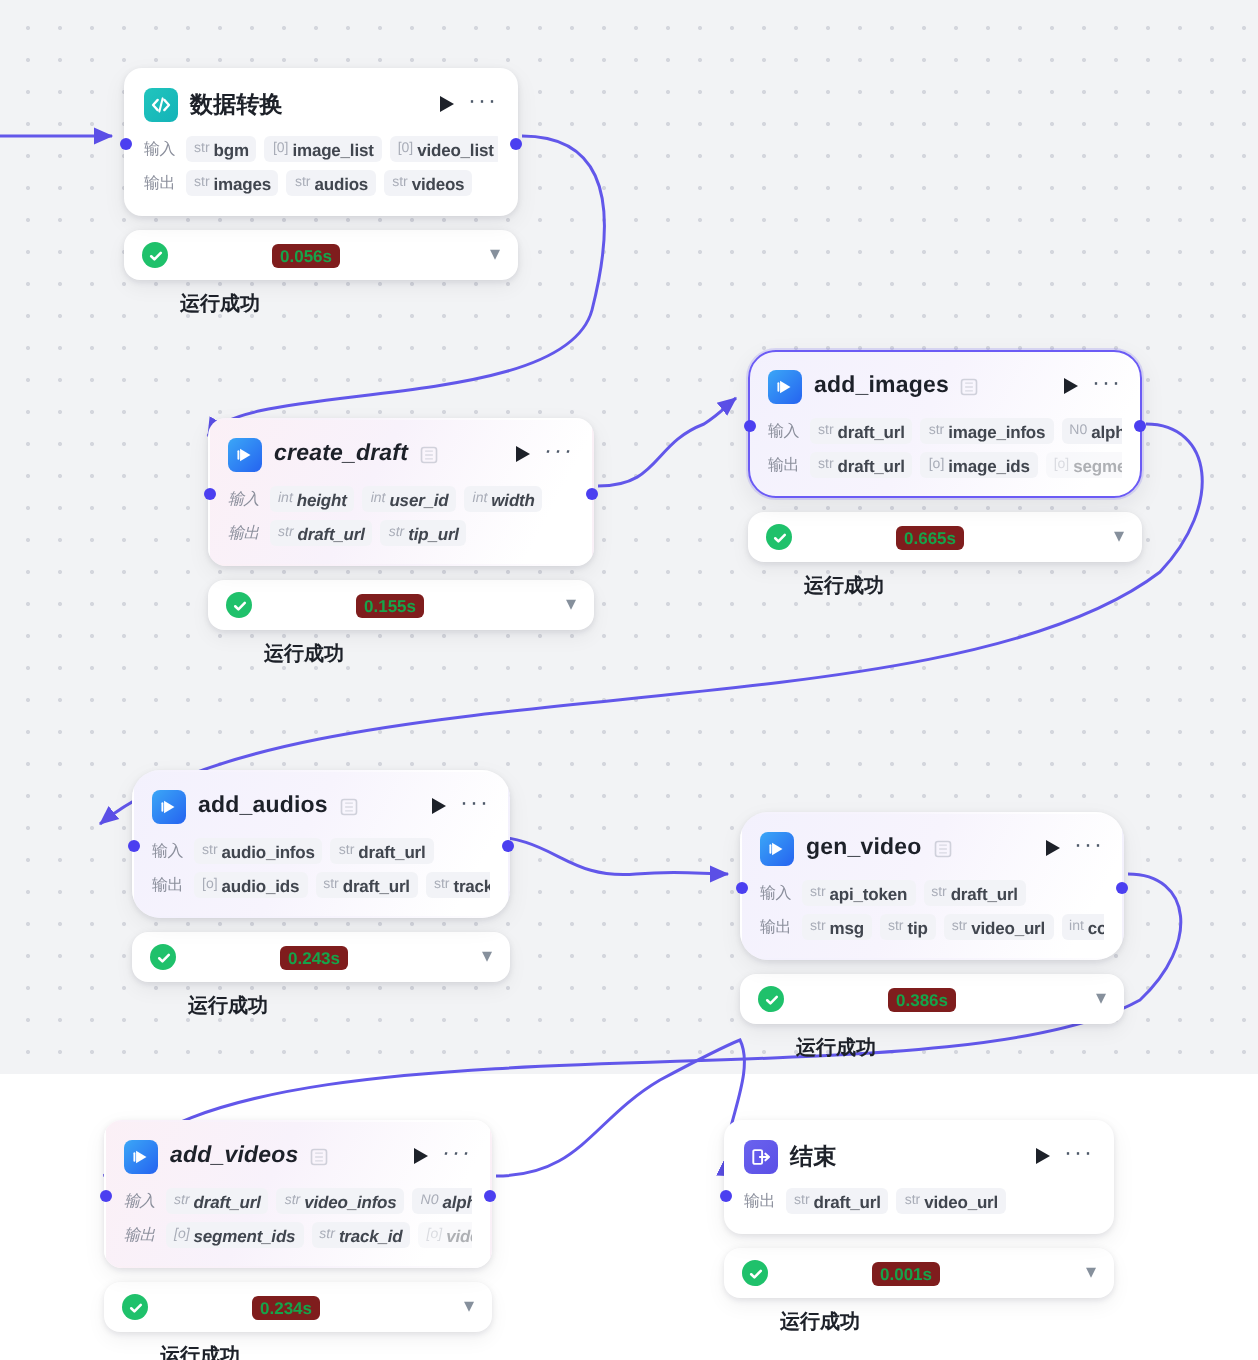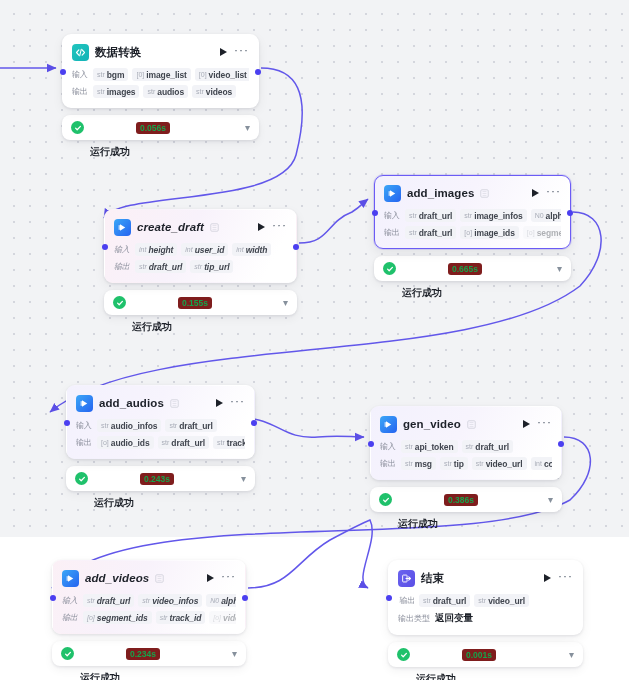--- a/index.html
+++ b/index.html
@@ -22,21 +22,21 @@
 
   .node {
     position: relative;
     border-radius: 9px;
     background: #ffffff;
     box-shadow: 0 1px 3px rgba(22,24,35,.10), 0 4px 12px rgba(22,24,35,.06);
     padding: 7px 9px 8px 9px;
     border: 1px solid transparent;
   }
   .node.tint-pink { background: linear-gradient(118deg,#fbf0f6 0%,#f8f2fb 42%,#ffffff 85%); font-style: italic; }
-  .node.tint-lav  { background: linear-gradient(118deg,#f3f1fd 0%,#f7f4fd 45%,#ffffff 88%); }
+  .node.tint-lav  { background: linear-gradient(118deg,#f3f1fd 0%,#f7f4fd 45%,#ffffff 88%); border-radius: 14px; }
   .node.selected  { border: 1px solid #6b5bf5; box-shadow: 0 0 0 1px rgba(107,91,245,.18), 0 4px 12px rgba(22,24,35,.08); }
 
   .node-head { display: flex; align-items: center; gap: 6px; height: 20px; margin-bottom: 5px; }
   .node-icon { width: 17px; height: 17px; border-radius: 4px; flex: none; position: relative; display:flex; align-items:center; justify-content:center; }
   .ic-code  { background: linear-gradient(135deg,#21c5bd,#13b3b8); }
   .ic-plug  { background: linear-gradient(135deg,#3ba7f7,#2563f0); }
   .ic-end   { background: linear-gradient(135deg,#6a63ee,#5b4fe6); }
   .node-icon svg { display:block; }
   .node-title { font-size: 11.5px; font-weight: 700; color: #1d2129; letter-spacing: .1px; white-space: nowrap; }
   .title-badge { width: 9px; height: 9px; flex: none; opacity:.42; }
@@ -452,21 +452,21 @@
           <span class="ok-circle">
             <svg width="8" height="8" viewBox="0 0 12 12">
               <path d="M2.4 6.2 4.8 8.6 9.6 3.6" fill="none" stroke="#fff" stroke-width="1.9" stroke-linecap="round" stroke-linejoin="round"></path>
             </svg>
           </span>
           <span class="status-text">运行成功</span>
           <span class="dur">0.234s</span>
           <span class="chev">▾</span>
         </div>
       </div>
-      <div class="node-group" style="left: 388px; top: 560px; width: 195px; text-align: right;">
+      <div class="node-group" style="left: 362px; top: 560px; width: 195px;">
         <div class="node ">
           <div class="node-head">
             <span class="node-icon ic-end">
               <svg width="11" height="11" viewBox="0 0 16 16">
                 <rect x="2.4" y="3" width="6.4" height="10" rx="1" fill="none" stroke="#fff" stroke-width="1.4"></rect>
                 <path d="M7.2 8h6.2M11.2 5.6 13.8 8l-2.6 2.4" fill="none" stroke="#fff" stroke-width="1.5" stroke-linecap="round" stroke-linejoin="round"></path>
               </svg>
             </span>
             <span class="node-title">结束</span>
             <span class="head-spacer"></span>
@@ -477,24 +477,20 @@
             <span class="io-label">输出</span>
             <span class="chip">
               <span class="ty">str</span>
               <span class="nm">draft_url</span>
             </span>
             <span class="chip">
               <span class="ty">str</span>
               <span class="nm">video_url</span>
             </span>
           </div>
-          <div class="out-type-row">
-            <span class="ot-label">输出类型</span>
-            <span class="ot-val">返回变量</span>
-          </div>
           <span class="port left"></span>
         </div>
         <div class="status">
           <span class="ok-circle">
             <svg width="8" height="8" viewBox="0 0 12 12">
               <path d="M2.4 6.2 4.8 8.6 9.6 3.6" fill="none" stroke="#fff" stroke-width="1.9" stroke-linecap="round" stroke-linejoin="round"></path>
             </svg>
           </span>
           <span class="status-text">运行成功</span>
           <span class="dur">0.001s</span>

